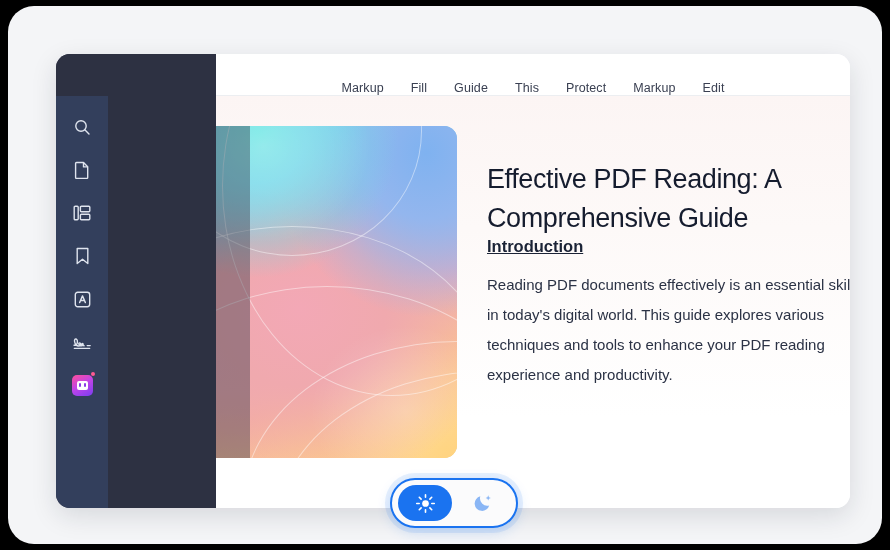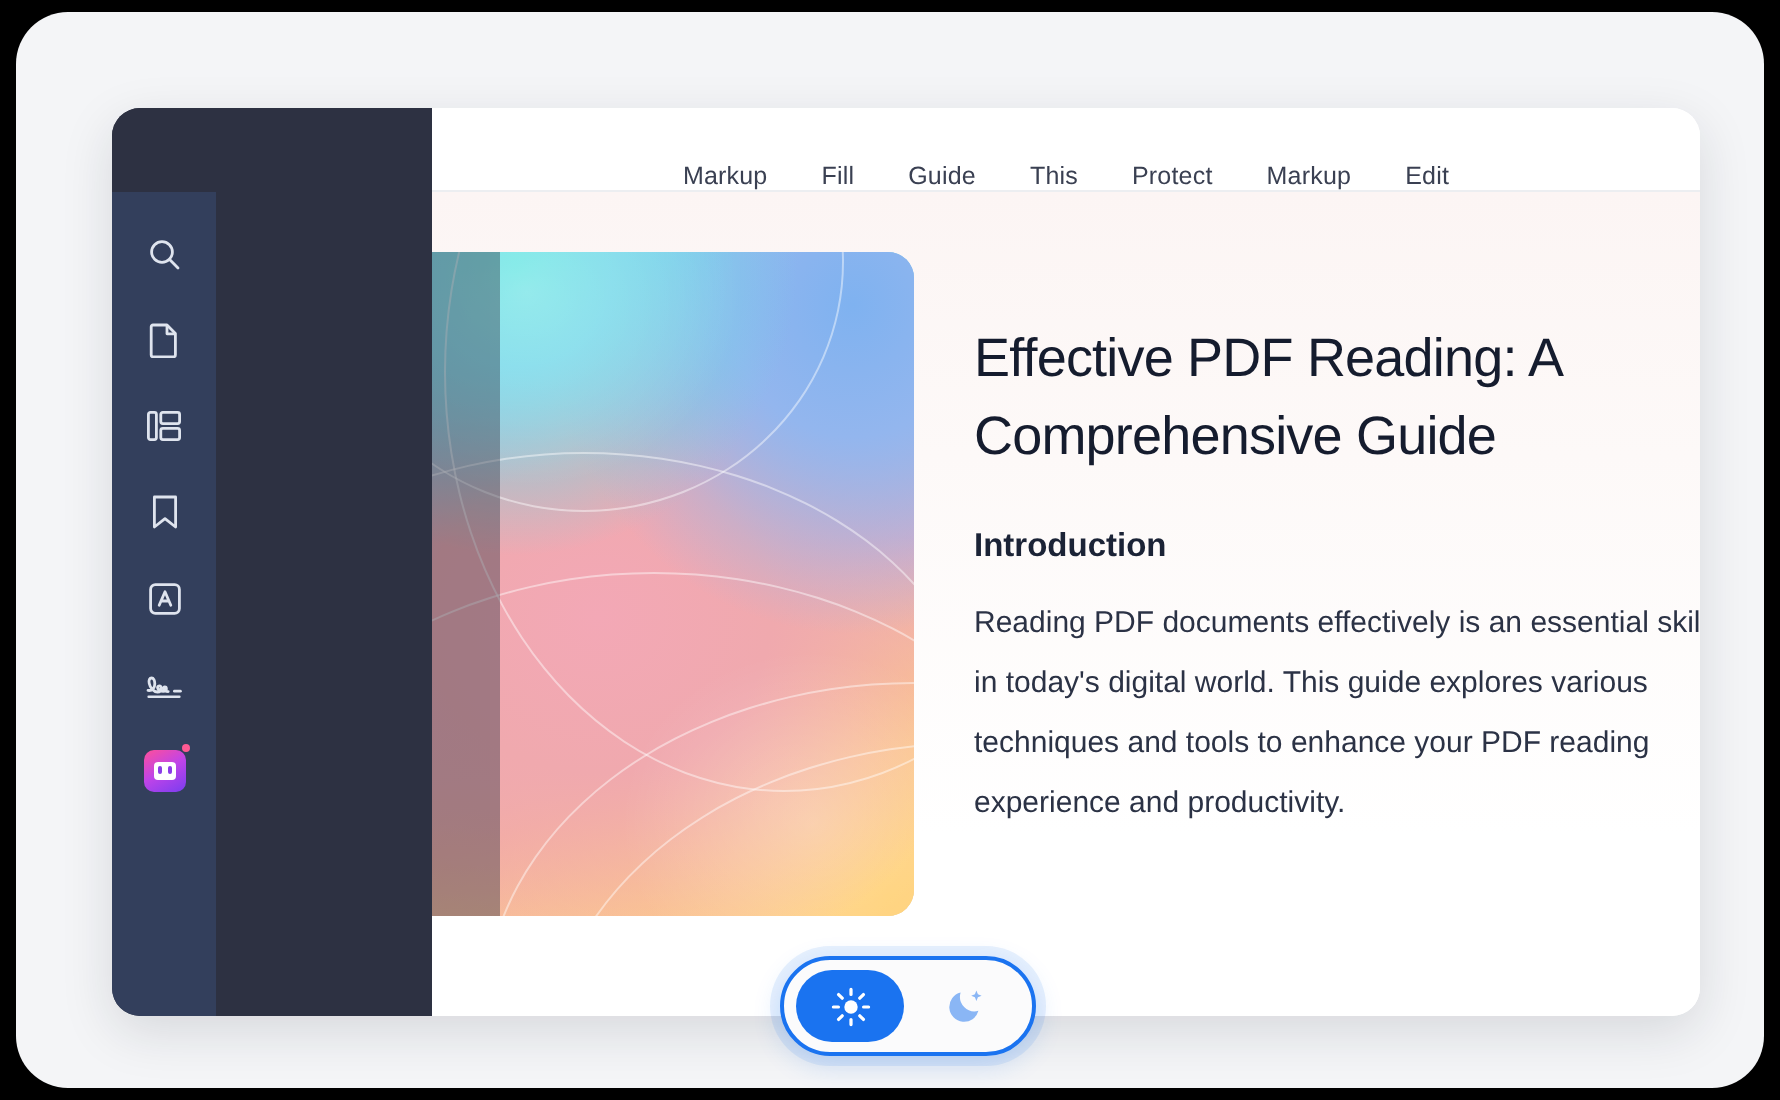--- a/index.html
+++ b/index.html
@@ -198,21 +198,21 @@
     font-size: 27px;
     font-weight: normal;
     line-height: 1.43;
     color: #151c2e;
     letter-spacing: -0.4px;
   }
   .doc-h2 {
     font-size: 16.5px;
     font-weight: bold;
     color: #1b2336;
-    margin-top: 27px;
+    text-decoration: underline;
   }
   .doc-p {
     font-size: 15px;
     line-height: 2.0;
     color: #2b3245;
     margin-top: 14px;
   }
 
   
   .theme-toggle {

